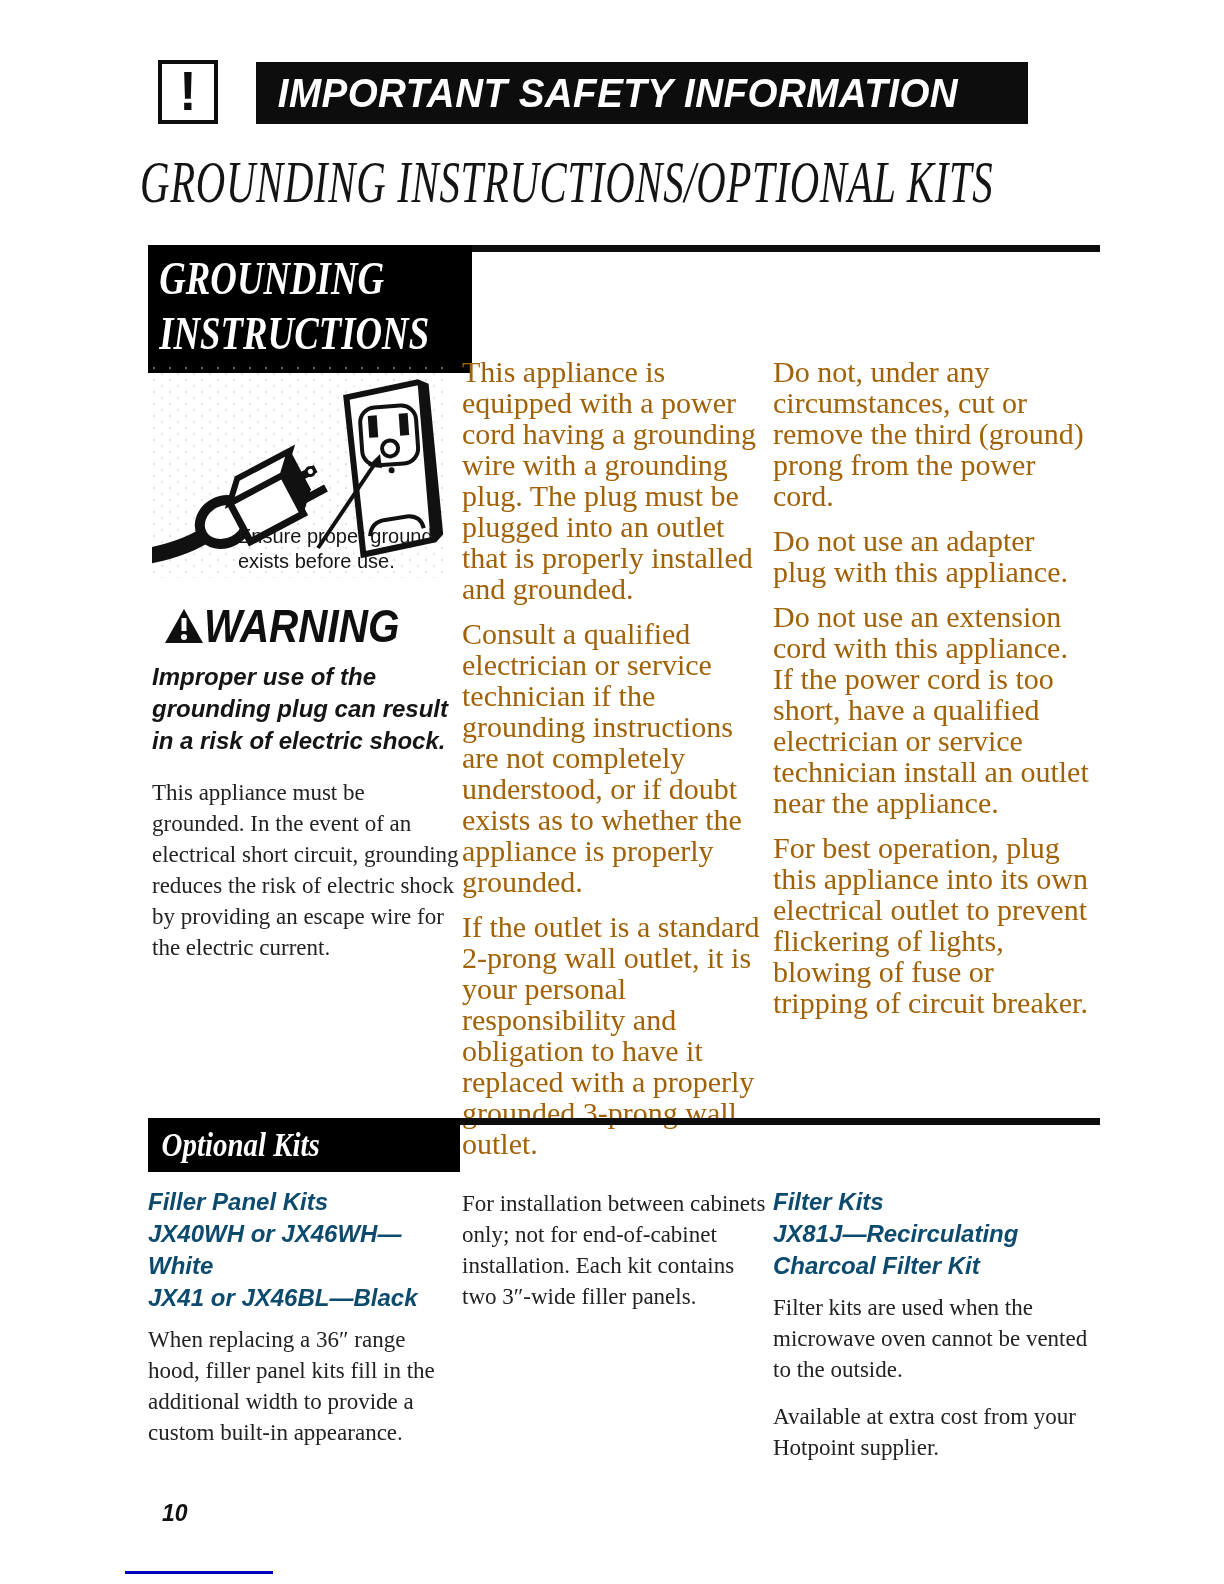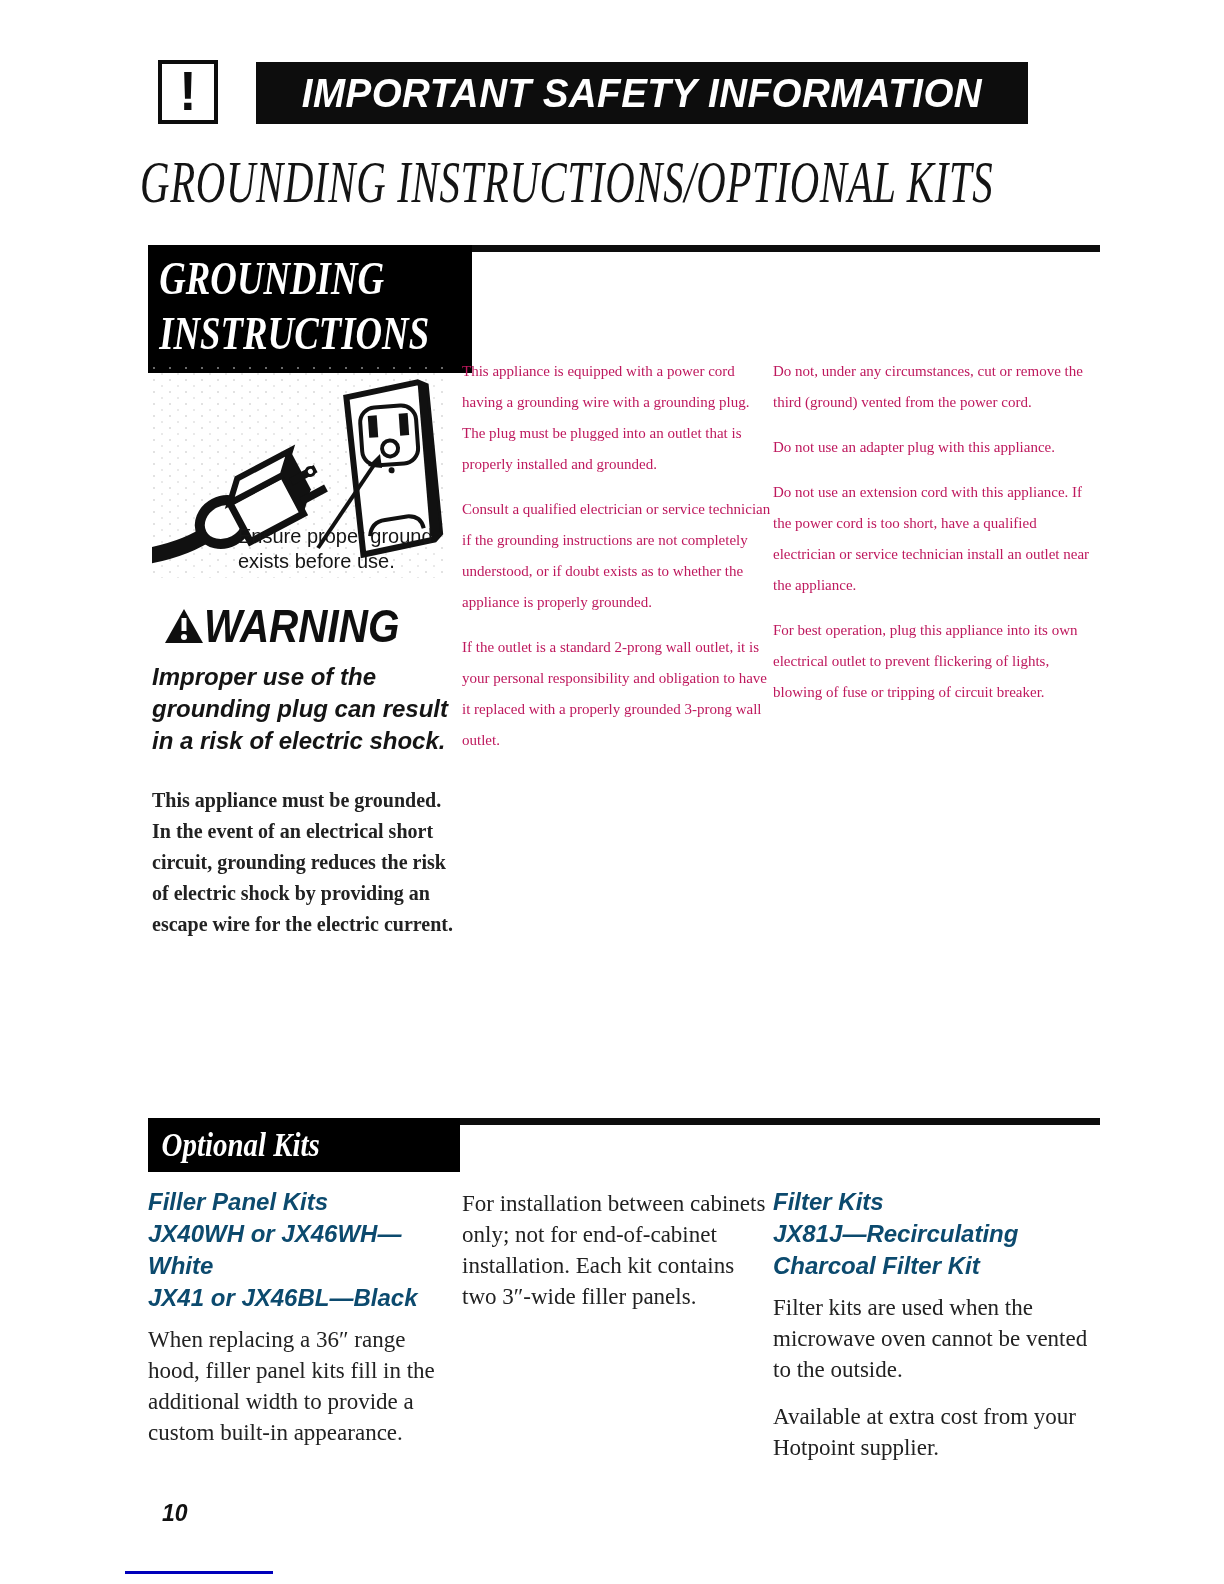--- a/index.html
+++ b/index.html
@@ -12,21 +12,21 @@
   .alert-box {
     position:absolute; left:158px; top:60px; width:52px; height:56px;
     border:4px solid #0d0d0d; background:#fff; text-align:center;
   }
   .alert-box .bang {
     font-family:"Liberation Sans", sans-serif; font-weight:900; font-size:52px;
     line-height:54px; color:#0d0d0d; display:inline-block; transform:scaleY(1.05);
   }
   .header-bar {
     position:absolute; left:256px; top:62px; width:772px; height:62px;
-    background:#0d0d0d; display:flex; align-items:center; justify-content:center;
+    background:#0d0d0d; display:flex; align-items:center; 
   }
   .header-bar span {
     font-family:"Liberation Sans", sans-serif; font-weight:bold; font-style:italic;
     color:#ffffff; font-size:41px; display:inline-block; transform:scaleX(0.94);
     white-space:nowrap; letter-spacing:0.5px;
   }
 
   
   .page-title {
     position:absolute; left:140px; top:148px; white-space:nowrap;
@@ -45,21 +45,21 @@
     display:block; font-size:46px; line-height:55px; padding-left:14px;
     transform:scaleX(0.80); transform-origin:left center; white-space:nowrap;
   }
   .tab-optional { left:148px; top:1118px; width:312px; height:54px; display:flex; align-items:center; }
   .tab-optional .ln {
     font-size:34px; padding-left:16px; transform:scaleX(0.85);
     transform-origin:left center; white-space:nowrap;
   }
 
   
-  .col { position:absolute; font-size:15px; line-height:31px; color:#be185d; }
+  .col { position:absolute; font-size:30px; line-height:31px; color:#a16207; }
   .col p { margin:0 0 14px 0; }
   .col-mid   { left:462px; top:356px; width:312px; }
   .col-right { left:773px; top:356px; width:318px; }
 
   
   .illustration { position:absolute; left:152px; top:366px; width:296px; height:212px; }
   .illus-caption {
     position:absolute; left:238px; top:524px; width:210px;
     font-family:"Liberation Sans", sans-serif; font-size:20px; line-height:25px; color:#151515;
   }
@@ -70,21 +70,21 @@
   .warning-head .w-label {
     font-family:"Liberation Sans", sans-serif; font-weight:bold; font-style:italic;
     font-size:47px; color:#0f0f0f; transform:scaleX(0.86); transform-origin:left center;
     white-space:nowrap;
   }
   .warning-lead {
     margin-top:8px;
     font-family:"Liberation Sans", sans-serif; font-weight:bold; font-style:italic;
     font-size:24px; line-height:32px; color:#151515;
   }
-  .warning-body { margin-top:28px; font-size:20px; line-height:31px; color:#222;font-weight:bold; }
+  .warning-body { margin-top:20px; font-size:23px; line-height:31px; color:#222; }
 
   
   .kits-col { position:absolute; font-size:23px; line-height:31px; color:#222; }
   .kits-left  { left:148px; top:1186px; width:306px; }
   .kits-mid   { left:462px; top:1188px; width:312px; }
   .kits-right { left:773px; top:1186px; width:318px; }
   .kits-title span {
     display:block; font-family:"Liberation Sans", sans-serif; font-weight:bold;
     font-style:italic; font-size:24px; line-height:32px; color:#0c4a6e;
   }
@@ -176,21 +176,21 @@
     <div class="warning-body">This appliance must be grounded. In the event of an electrical short circuit, grounding reduces the risk of electric shock by providing an escape wire for the electric current.</div>
   </div>
 
   <div class="col col-mid">
     <p>This appliance is equipped with a power cord having a grounding wire with a grounding plug. The plug must be plugged into an outlet that is properly installed and grounded.</p>
     <p>Consult a qualified electrician or service technician if the grounding instructions are not completely understood, or if doubt exists as to whether the appliance is properly grounded.</p>
     <p>If the outlet is a standard 2-prong wall outlet, it is your personal responsibility and obligation to have it replaced with a properly grounded 3-prong wall outlet.</p>
   </div>
 
   <div class="col col-right">
-    <p>Do not, under any circumstances, cut or remove the third (ground) vented from the power cord.</p>
+    <p>Do not, under any circumstances, cut or remove the third (ground) prong from the power cord.</p>
     <p>Do not use an adapter plug with this appliance.</p>
     <p>Do not use an extension cord with this appliance. If the power cord is too short, have a qualified electrician or service technician install an outlet near the appliance.</p>
     <p>For best operation, plug this appliance into its own electrical outlet to prevent flickering of lights, blowing of fuse or tripping of circuit breaker.</p>
   </div>
 
   <div class="section-rule" style="left:148px; top:1118px; width:952px;"></div>
   <div class="section-tab tab-optional">
     <span class="ln">Optional Kits</span>
   </div>
 

